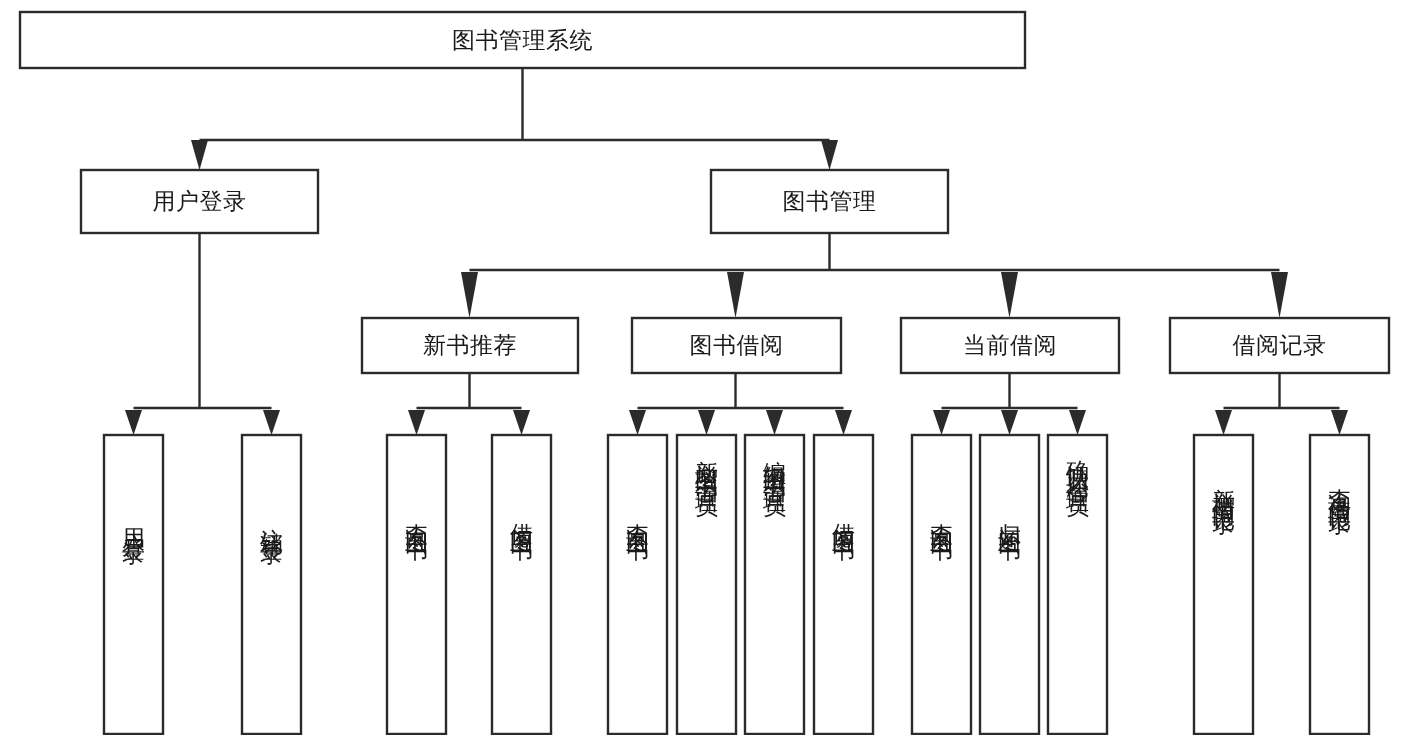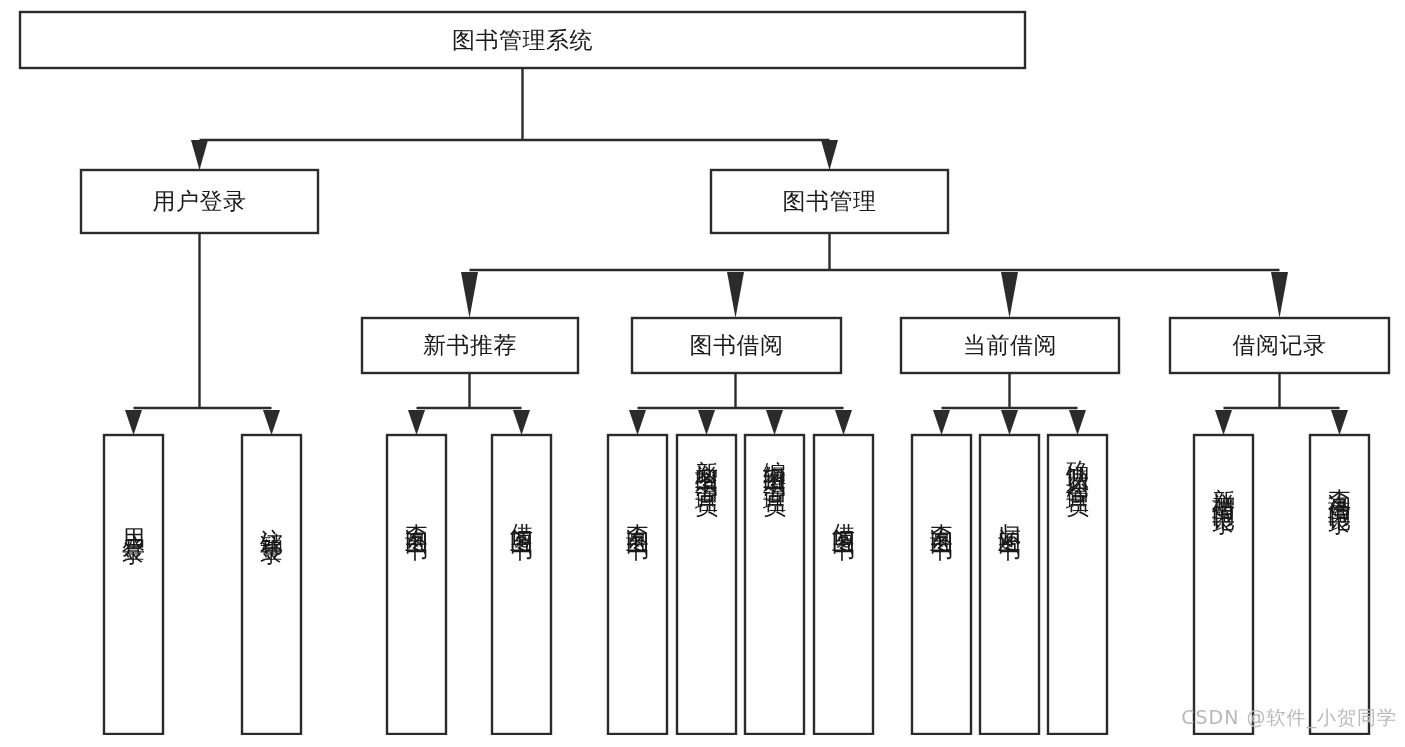--- a/index.html
+++ b/index.html
@@ -245,15 +245,14 @@
     <span class="leaf-label">确认归还（管理员）</span>
   </div>
 
   <div class="leaf-label-wrap" style="left:1194px; top:470px; width:59px; height:264px;">
     <span class="leaf-label">新增借阅记录</span>
   </div>
   <div class="leaf-label-wrap" style="left:1310px; top:470px; width:59px; height:264px;">
     <span class="leaf-label">查询借阅记录</span>
   </div>
 
-  <div class="watermark">CSDN @软件_小贺同学</div>
 
 </div>
 
 </body></html>

